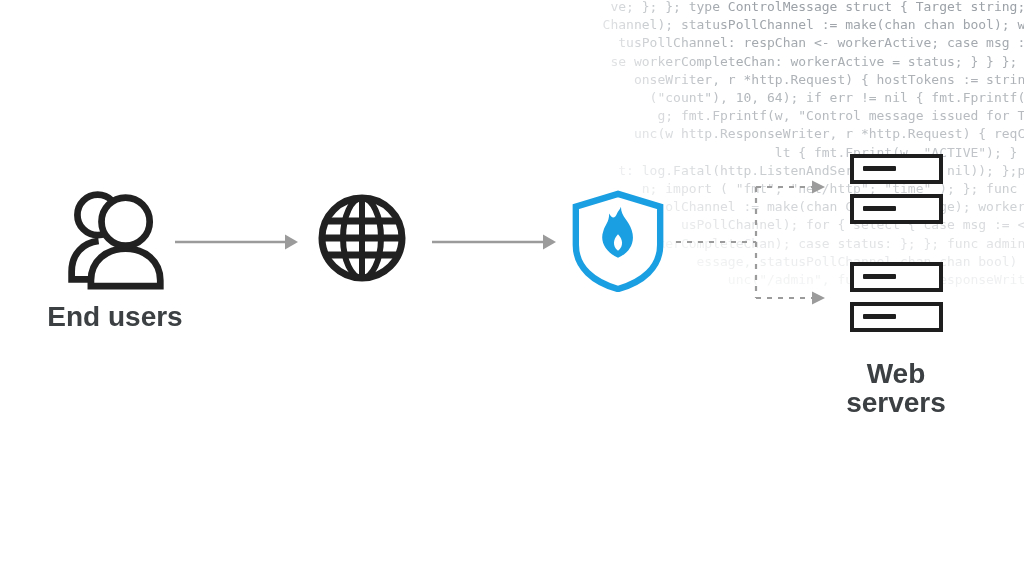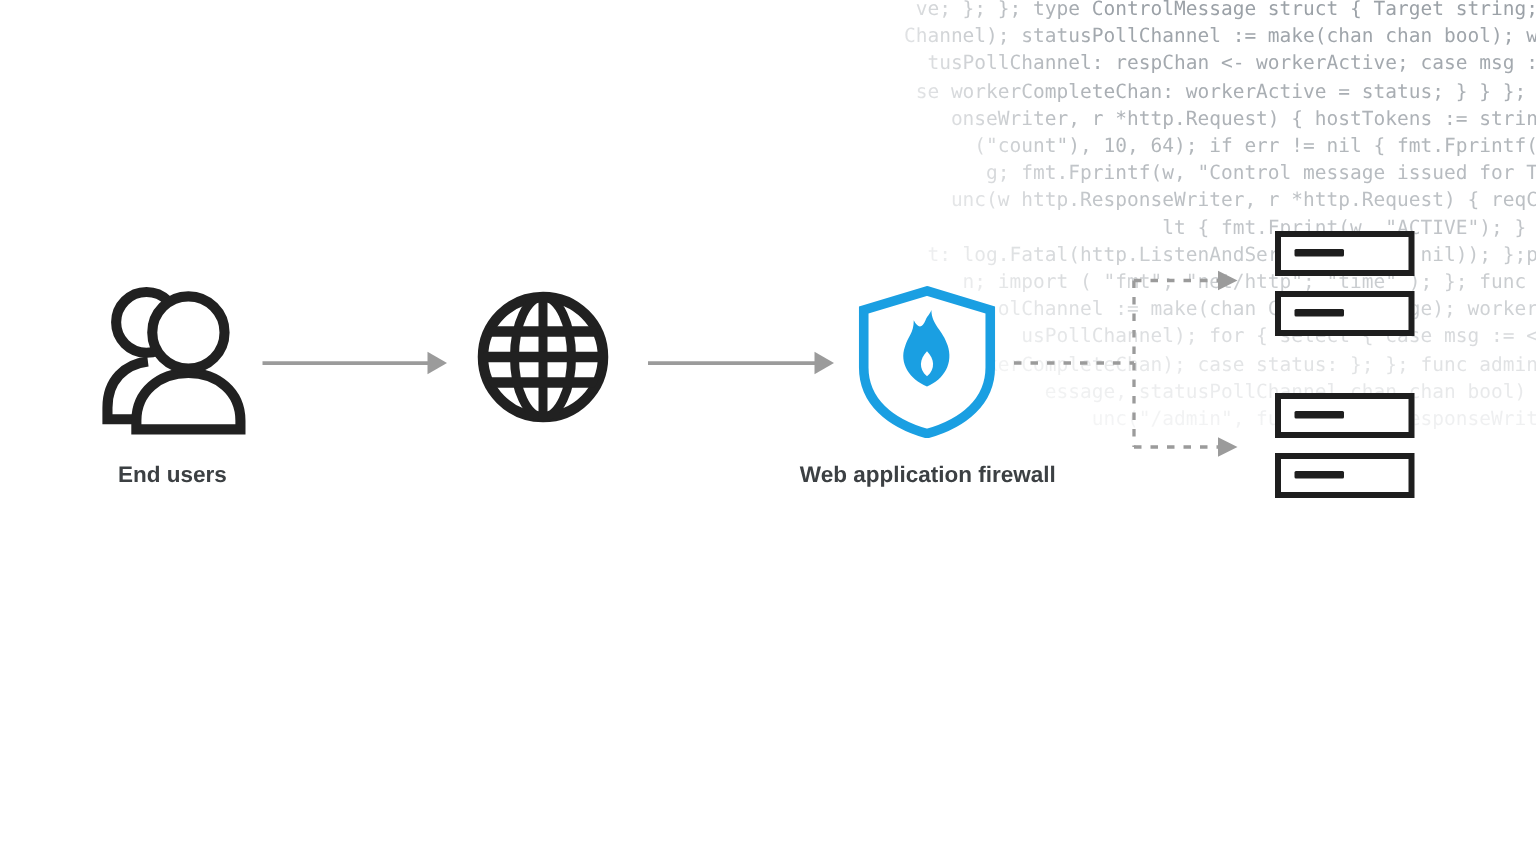--- a/index.html
+++ b/index.html
@@ -17,21 +17,21 @@
     position:absolute;left:0;top:0;width:1024px;height:380px;z-index:1;pointer-events:none;
     background:
       linear-gradient(225deg, rgba(255,255,255,0) 0%, rgba(255,255,255,0) 28%, rgba(255,255,255,.72) 58%, #ffffff 86%),
       linear-gradient(to right, #ffffff 0%, #ffffff 52%, rgba(255,255,255,0) 72%),
       linear-gradient(to bottom, rgba(255,255,255,0) 55%, #ffffff 98%);
   }
   
   #connector-layer{position:absolute;left:0;top:0;z-index:2;}
   .node{position:absolute;z-index:3;}
   .node-label{
-    position:absolute;z-index:3;color:#3c4043;font-size:15px;line-height:29px;
+    position:absolute;z-index:3;color:#3c4043;font-size:28px;line-height:29px;
     font-weight:600;text-align:center;
   }
   
   .server{
     position:absolute;left:850px;width:85px;height:22px;background:#fff;
     border:4px solid #1e1e1e;z-index:3;
   }
   .server .led{
     position:absolute;left:9px;top:50%;margin-top:-3px;width:33px;height:5px;
     background:#1e1e1e;border-radius:1px;
@@ -100,28 +100,28 @@
   </div>
 
   <div class="node" style="left:570px;top:190px;">
     <svg width="96" height="102" viewBox="0 0 96 104">
       <path d="M 48,4 L 91,17 L 91,56 C 91,79 73,94 48,101 C 23,94 5,79 5,56 L 5,17 Z" fill="#ffffff" stroke="#1A9FE2" stroke-width="6.5" stroke-linejoin="miter"></path>
       <path d="M 51,17 C 51,27 59,31 62,41 C 66,53 60,64 48,69 C 36,64 29,53 33,42
                C 35,35 39,33 39,24 C 42,30 45,29 47,24 C 48,21 50,20 51,17 Z" fill="#1A9FE2"></path>
       <path d="M 48,45 C 53,50 54,57 48,62 C 42,57 43,50 48,45 Z" fill="#ffffff"></path>
     </svg>
   </div>
-  <div class="node-label" style="left:526px;top:302px;width:185px;">Web application firewall</div>
 
   <div class="server" style="top:154px;">
     <div class="led"></div>
   </div>
   <div class="server" style="top:194px;">
     <div class="led"></div>
   </div>
   <div class="server" style="top:262px;">
     <div class="led"></div>
   </div>
   <div class="server" style="top:302px;">
     <div class="led"></div>
   </div>
+  <div class="node-label" style="left:816px;top:359px;width:160px;">Web servers</div>
 
 </div>
 
 </body></html>

